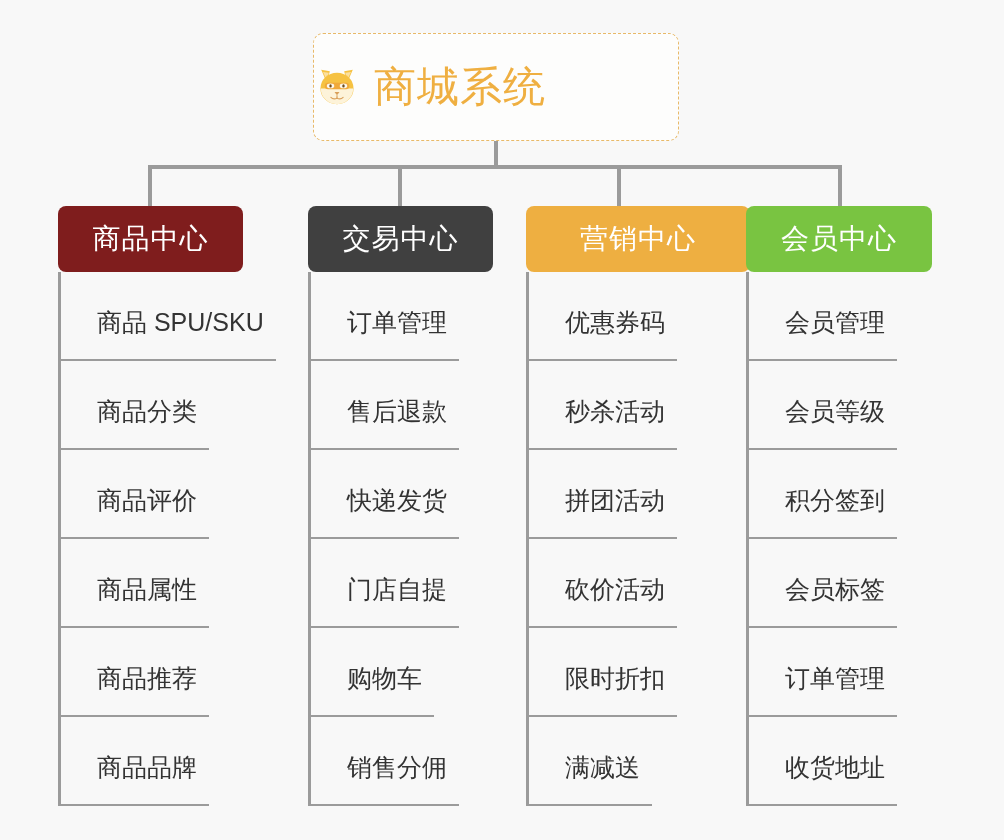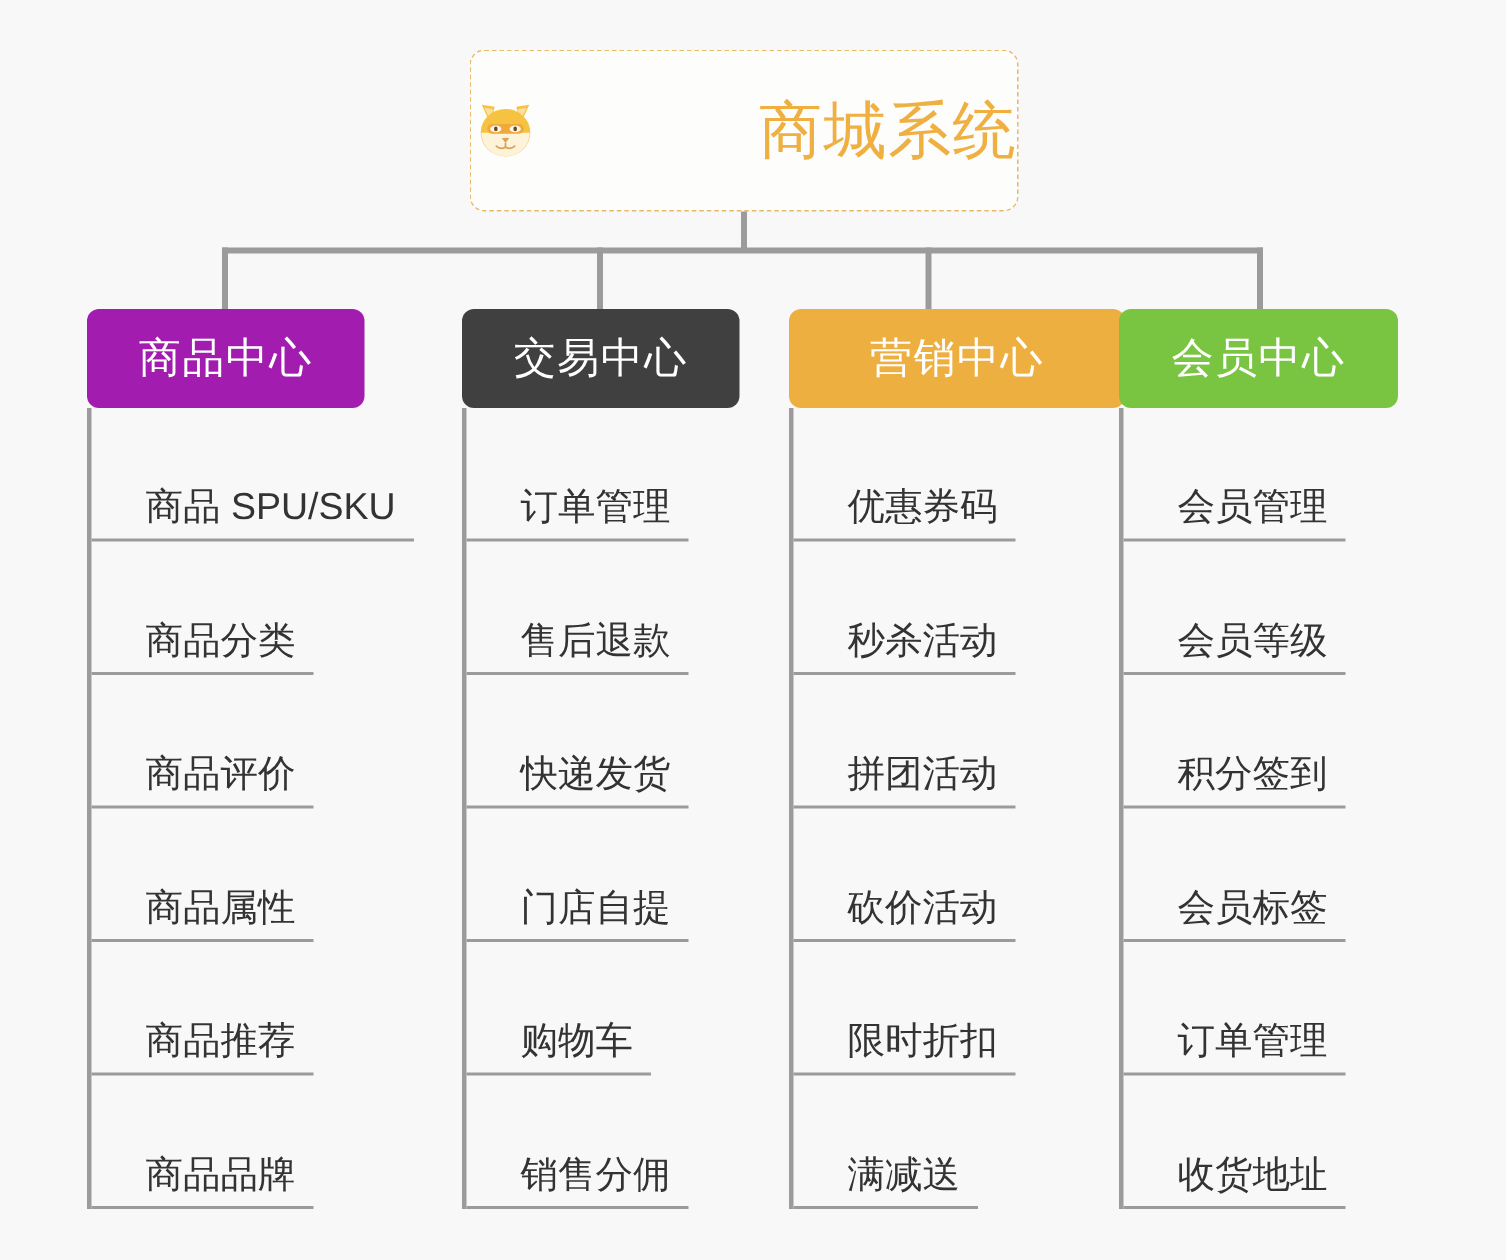--- a/index.html
+++ b/index.html
@@ -26,21 +26,22 @@
     left: 313px;
     top: 33px;
     width: 366px;
     height: 108px;
     box-sizing: border-box;
     background: #fdfdfc;
     border: 1px dashed #e8b968;
     border-radius: 10px;
     display: flex;
     align-items: center;
-    justify-content: space-between;
+    justify-content: flex-start;
+    gap: 14px;
   }
   .root-emoji {
     font-size: 44px;
     line-height: 1;
     display: block;
   }
   .root-emoji svg { display: block; }
   .root-title {
     font-size: 42px;
     color: #efaf41;
@@ -105,34 +106,34 @@
     position: relative;
     height: 89px;
     display: flex;
     align-items: flex-end;
     padding-left: 0;
   }
   .leaf-inner {
     position: relative;
     display: inline-block;
     margin-left: 3px;
-    padding: 0 12px 5px 36px;
+    padding: 0 12px 20px 36px;
     border-bottom: 2px solid #9b9b9b;
     font-size: 25px;
     color: #333333;
     white-space: nowrap;
   }
 
   
   .col-0 { left: 58px;  }
   .col-1 { left: 308px; }
   .col-2 { left: 526px; }
   .col-3 { left: 746px; text-align: center; }
 
-  .col-0 .cat-header { width: 185px; background: #a21caf; }
+  .col-0 .cat-header { width: 185px; background: #7f1d1d; }
   .col-1 .cat-header { width: 185px; background: #404040; }
   .col-2 .cat-header { width: 224px; background: #eeaf41; }
   .col-3 .cat-header { width: 186px; background: #79c441; }
 </style>
 </head>
 <body>
 
 <div id="mindmap">
 
   <div class="root-node">

